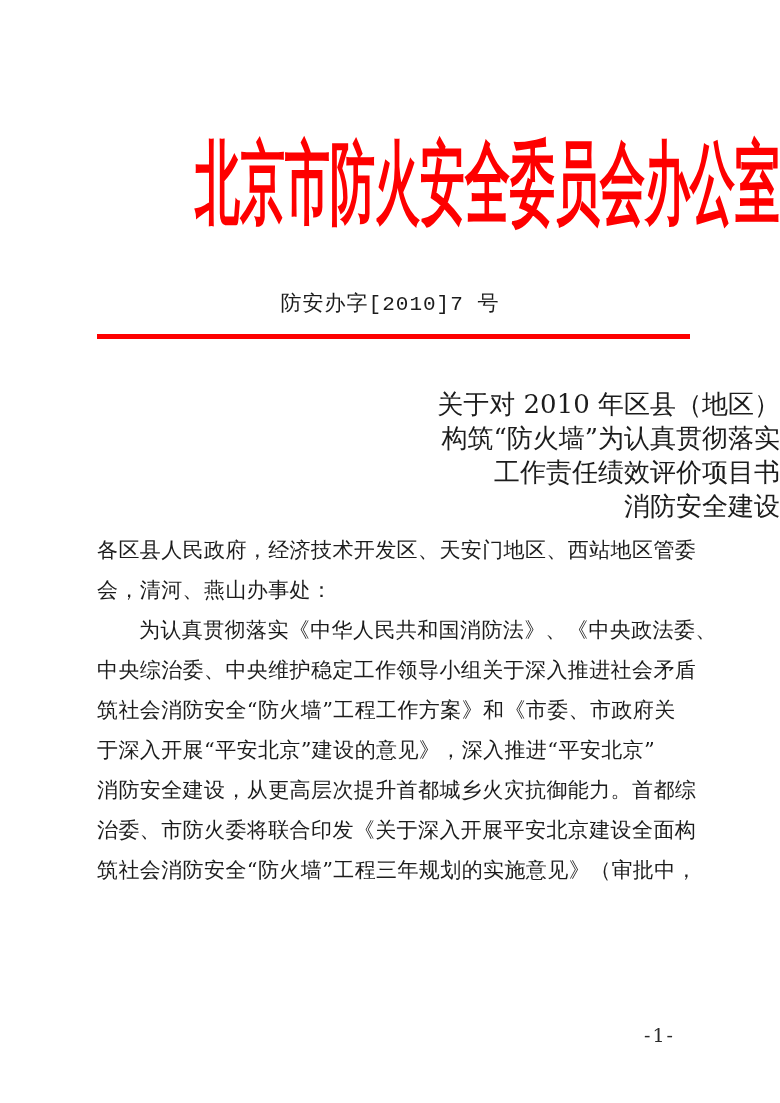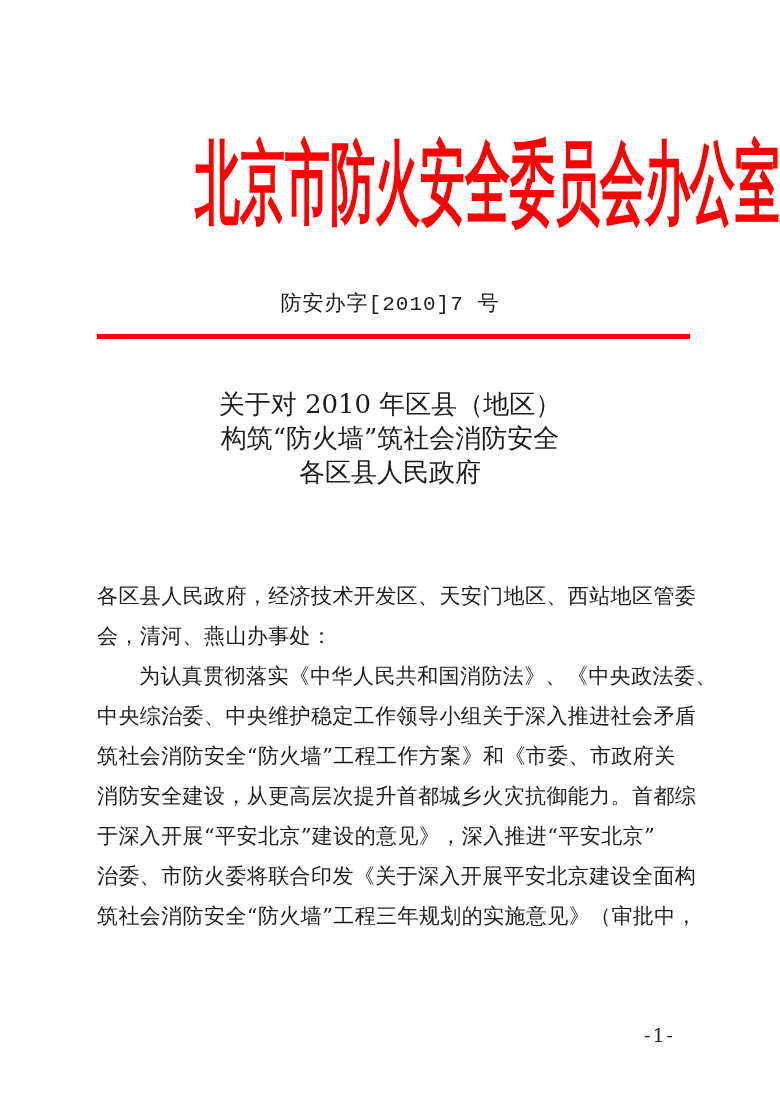--- a/index.html
+++ b/index.html
@@ -54,30 +54,30 @@
     height: 5px;
     background: var(--red, #fe0000);
   }
 
   
   .doc-title {
     position: absolute;
     top: 387px;
     left: 0;
     width: 780px;
-    text-align: center;
+    text-align: right;
     font-size: 26px;
     line-height: 34px;
     font-weight: normal;
   }
 
   
   .doc-body {
     position: absolute;
-    top: 576px;
+    top: 530px;
     left: 97px;
     width: 593px;
     font-size: 21px;
     line-height: 40px;
   }
   .body-line {
     white-space: nowrap;
     height: 40px;
     letter-spacing: 0.4px;
   }
@@ -100,35 +100,36 @@
 <div class="page" style="--red: #fe0000; --ink: #1c1c1c; --bg: #ffffff;">
 
   <div class="org-header">北京市防火安全委员会办公室</div>
 
   <div class="doc-number">防安办字[2010]7 号</div>
 
   <div class="red-divider"></div>
 
   <div class="doc-title">
       <div class="title-line">关于对 2010 年区县（地区）</div>
-      <div class="title-line">构筑“防火墙”筑社会消防安全</div>
-      <div class="title-line">各区县人民政府</div>
+      <div class="title-line">构筑“防火墙”为认真贯彻落实</div>
+      <div class="title-line">工作责任绩效评价项目书</div>
+      <div class="title-line">消防安全建设</div>
     </div>
 
   <div class="doc-body">
     <div class="paragraph para-salutation">
         <div class="body-line">各区县人民政府，经济技术开发区、天安门地区、西站地区管委</div>
         <div class="body-line">会，清河、燕山办事处：</div>
       </div>
     <div class="paragraph para-main">
         <div class="body-line">为认真贯彻落实《中华人民共和国消防法》、《中央政法委、</div>
         <div class="body-line">中央综治委、中央维护稳定工作领导小组关于深入推进社会矛盾</div>
         <div class="body-line">筑社会消防安全“防火墙”工程工作方案》和《市委、市政府关</div>
+        <div class="body-line">于深入开展“平安北京”建设的意见》，深入推进“平安北京”</div>
         <div class="body-line">消防安全建设，从更高层次提升首都城乡火灾抗御能力。首都综</div>
-        <div class="body-line">于深入开展“平安北京”建设的意见》，深入推进“平安北京”</div>
         <div class="body-line">治委、市防火委将联合印发《关于深入开展平安北京建设全面构</div>
         <div class="body-line">筑社会消防安全“防火墙”工程三年规划的实施意见》（审批中，</div>
       </div>
   </div>
 
   <div class="page-number">-1-</div>
 
 </div>
 
 </body></html>

